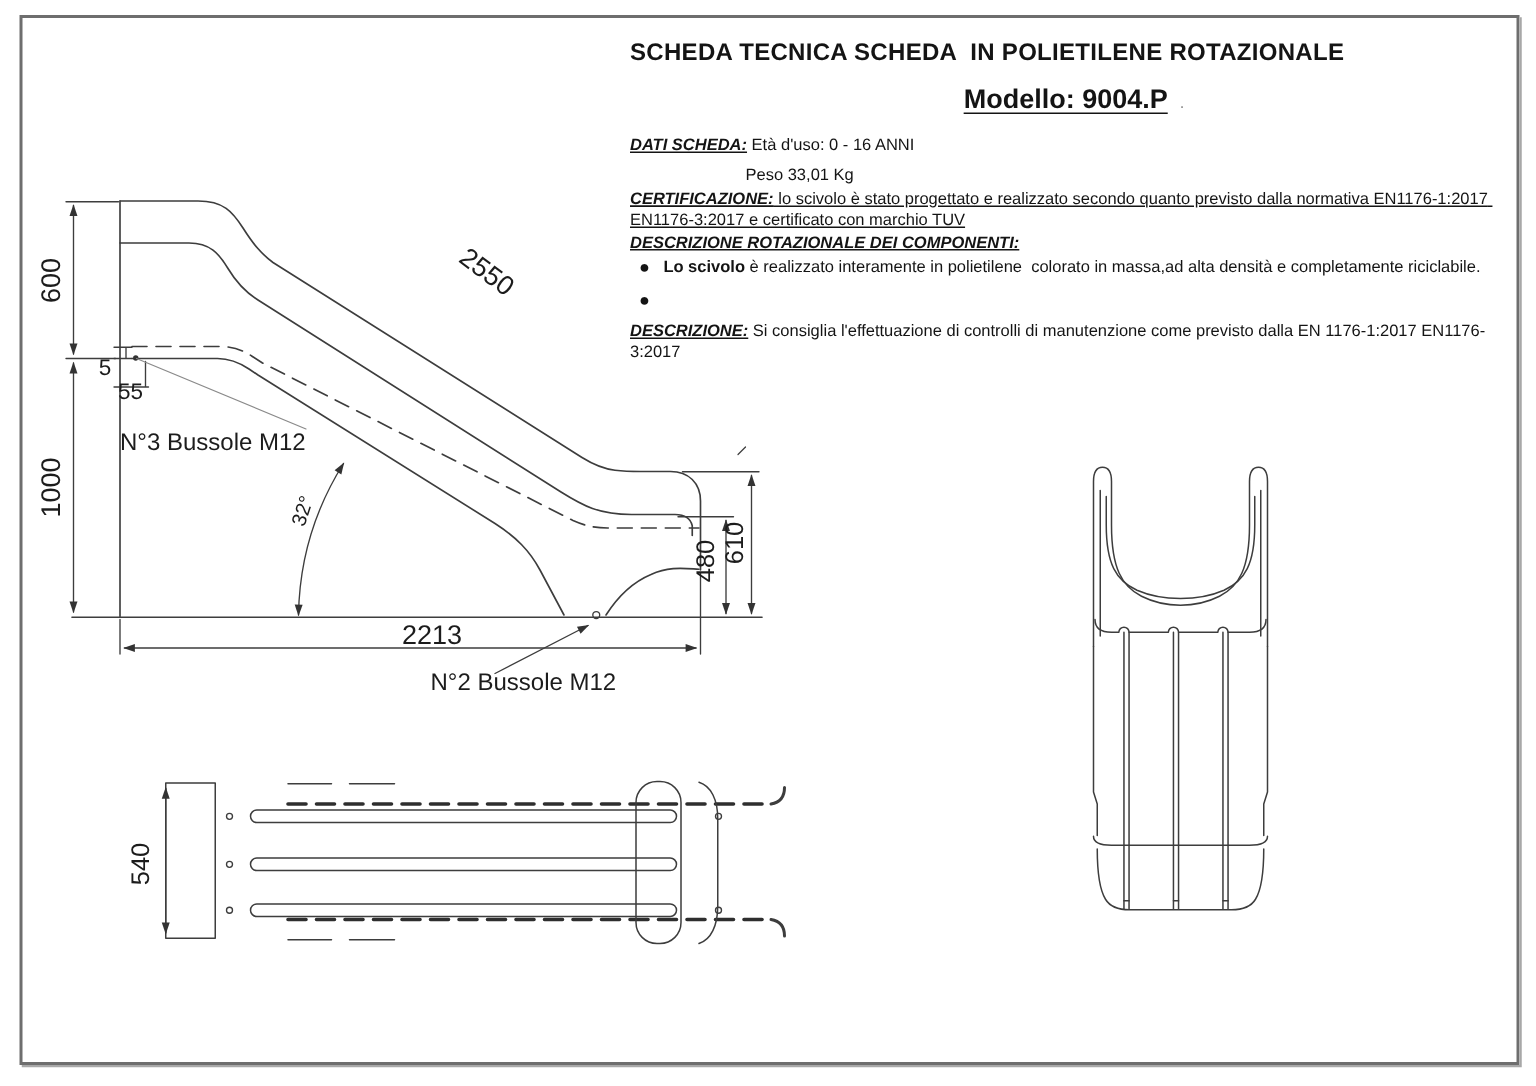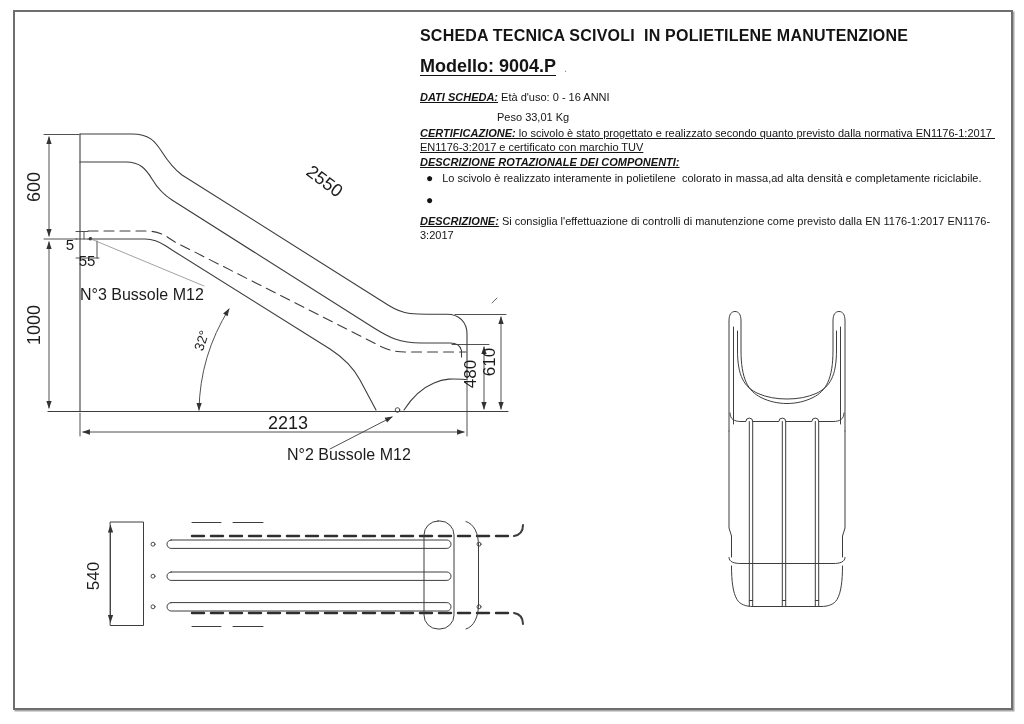--- a/index.html
+++ b/index.html
@@ -3,46 +3,46 @@
 <meta charset="utf-8">
 <style>
   html,body { margin:0; padding:0; background:#ffffff; }
   body { width:1024px; height:724px; position:relative; overflow:hidden;
          font-family:"Liberation Sans", sans-serif; color:#141414; }
   .abs { position:absolute; }
   .page-border { left:13px; top:10px; width:996px; height:696px;
                  border:2px solid #6e6e6e; box-shadow:1.5px 1.5px 0 #a8a8a8; }
   .doc-title { left:420px; top:27px; font-size:16px; font-weight:bold;
                white-space:pre; letter-spacing:0.2px; }
-  .model-line { left:420px; top:56px; width:592px; text-align:left;
+  .model-line { left:420px; top:56px; width:592px; text-align:center;
                 font-size:18px; font-weight:bold; }
   .model-line .u { text-decoration:underline; text-underline-offset:3px; }
   .model-line .stray { font-weight:normal; color:#8a8a8a; font-size:11px; margin-left:8px; }
   .body-text { font-size:11px; line-height:13.5px; }
   .hh { font-weight:bold; font-style:italic; text-decoration:underline; }
-  .b { font-weight:normal; }
+  .b { font-weight:bold; }
   .keep { white-space:pre-wrap; }
   .dati { left:420px; top:91px; }
   .peso { left:497px; top:111px; }
   .cert { left:420px; top:127px; width:594px;text-decoration:underline; }
   .descr { left:420px; top:156px; }
   .bullet-row { left:426px; display:flex; align-items:flex-start; width:586px; }
   .bullet-row .dot { font-size:12px; margin-right:9px; line-height:13px; }
   .b1 { top:172px; } .b2 { top:194px; }
   .manut { left:420px; top:215px; width:594px; }
   svg text { font-family:"Liberation Sans", sans-serif; }
 </style>
 </head>
 <body>
 
 <div class="page">
 
   <div class="abs page-border"></div>
 
-  <div class="abs doc-title">SCHEDA TECNICA SCIVOLI  IN POLIETILENE MANUTENZIONE</div>
+  <div class="abs doc-title">SCHEDA TECNICA SCHEDA  IN POLIETILENE ROTAZIONALE</div>
 
   <div class="abs model-line">
     <span class="u">Modello: 9004.P</span><span class="stray">.</span>
   </div>
 
   <div class="abs body-text dati">
     <span class="hh">DATI SCHEDA:</span>
     <span>Età d'uso: 0 - 16 ANNI</span>
   </div>
   <div class="abs body-text peso">Peso 33,01 Kg</div>

